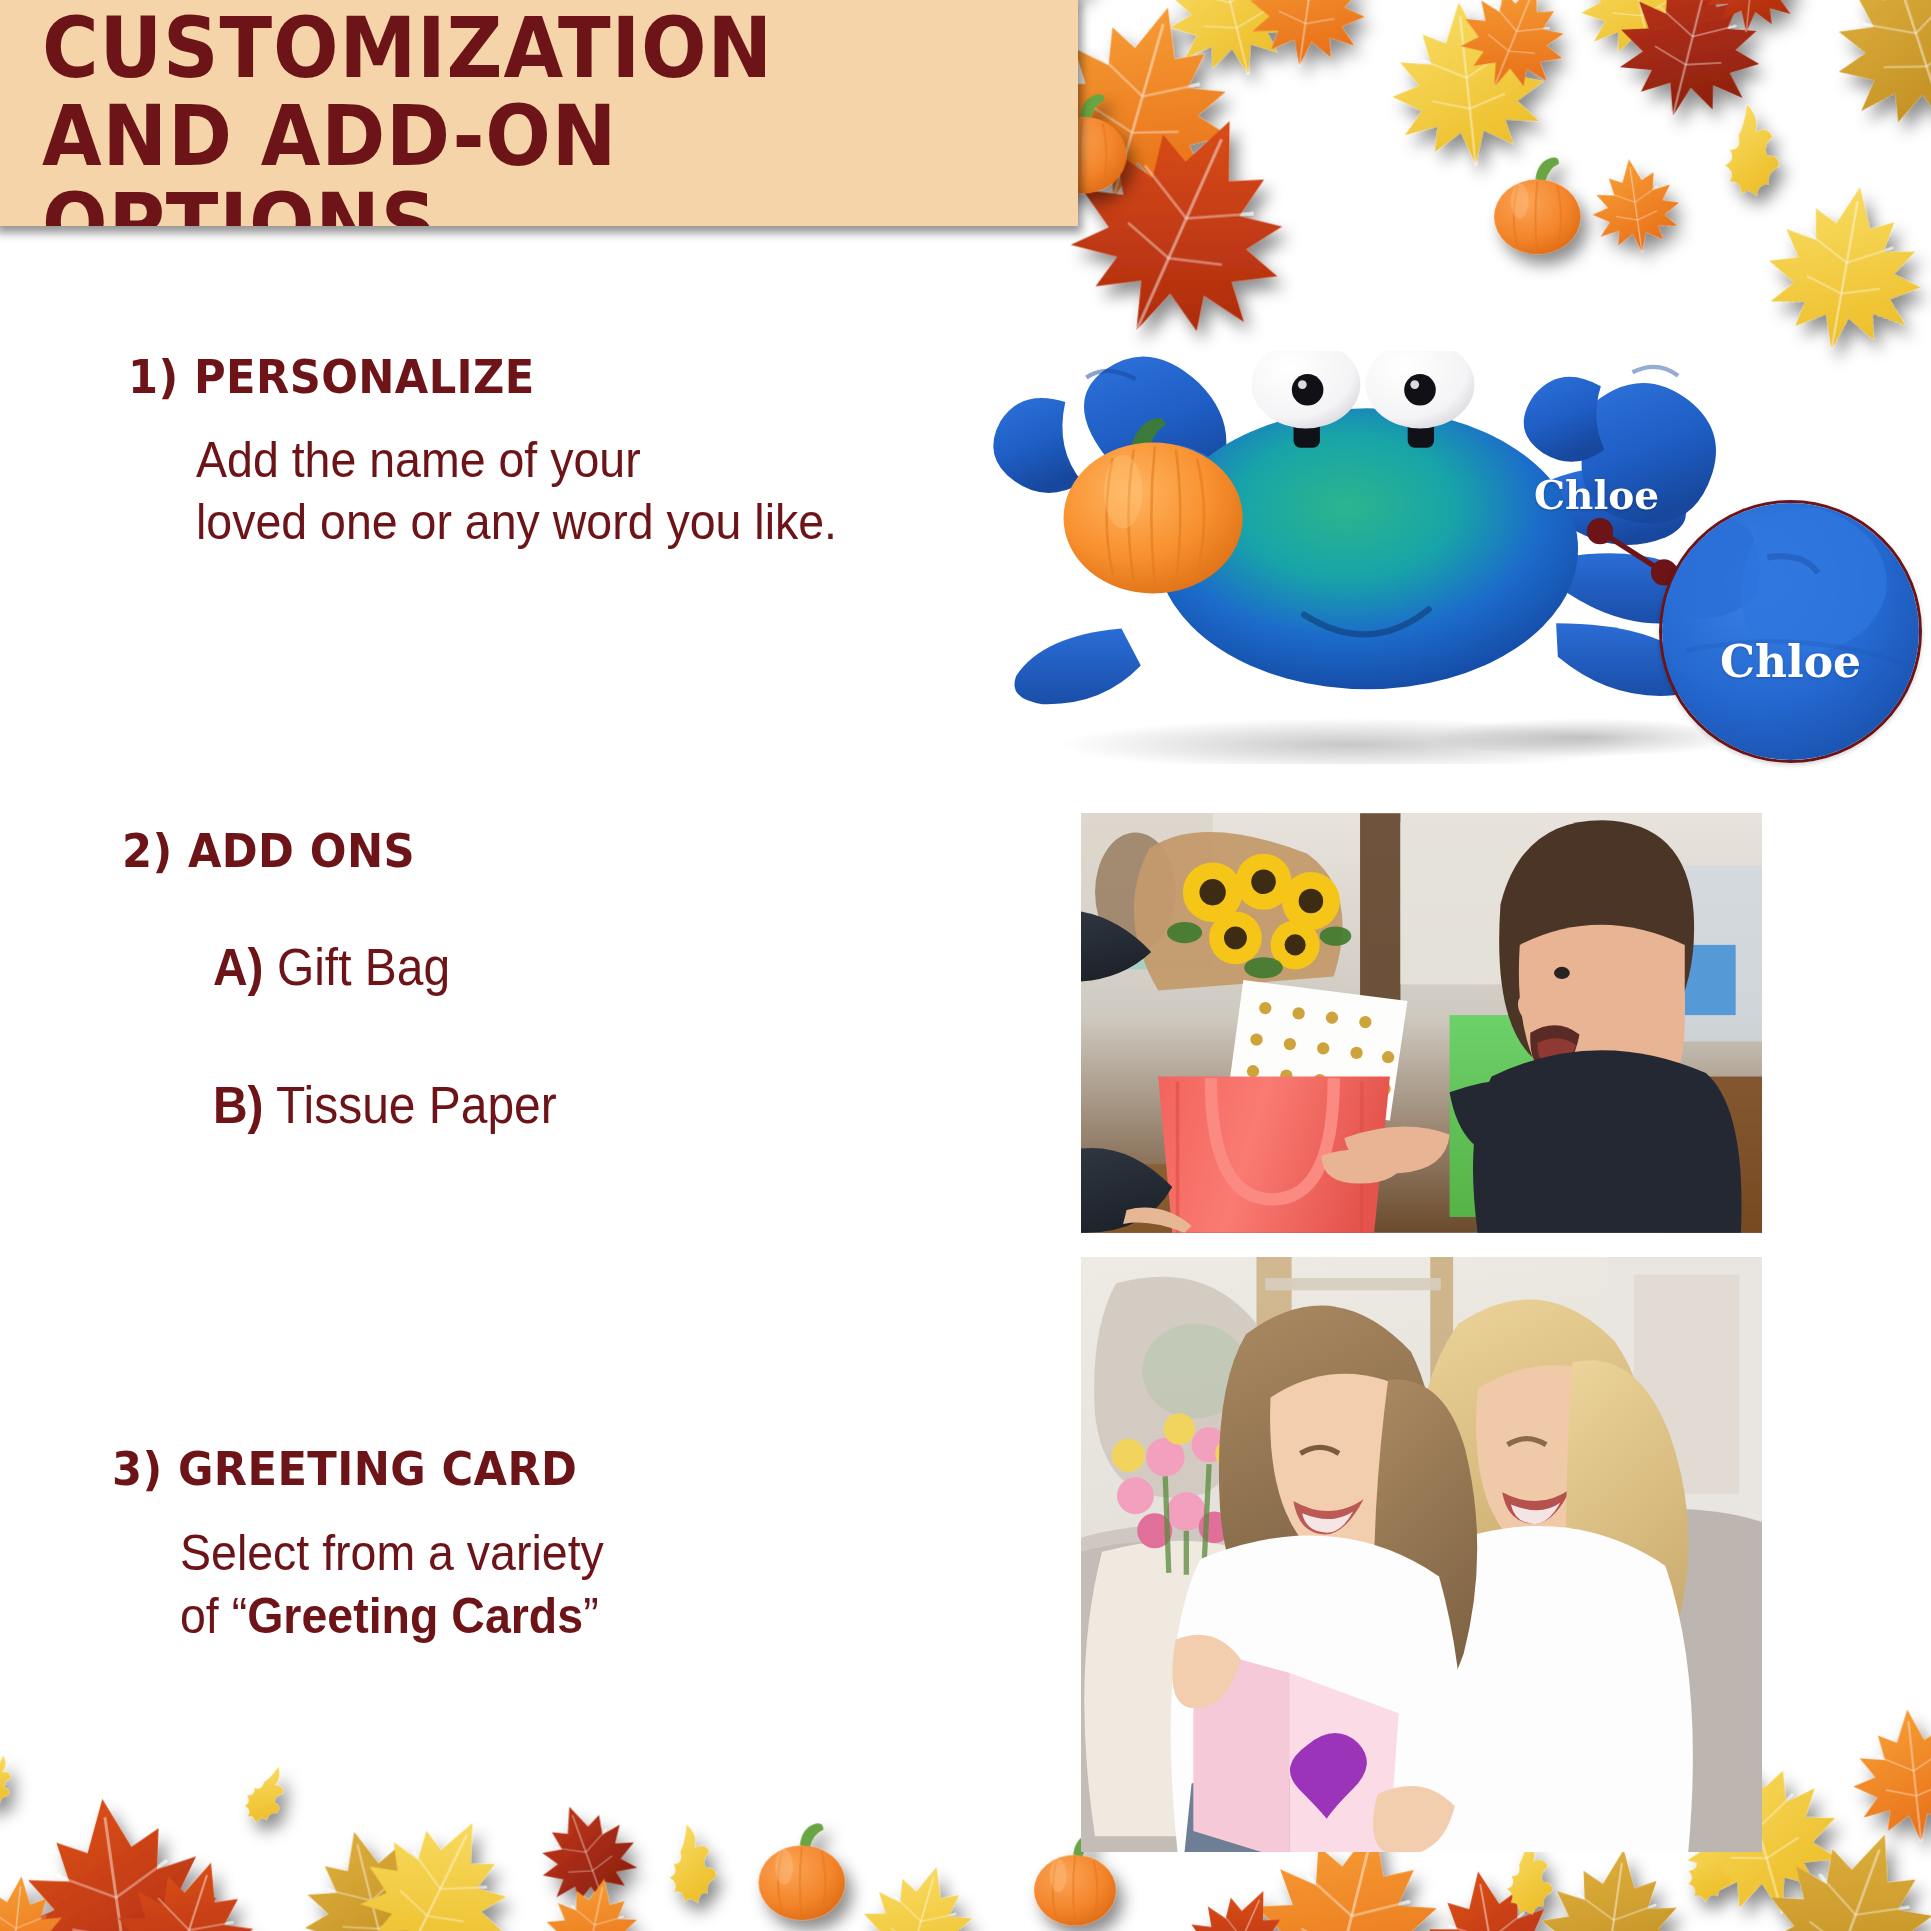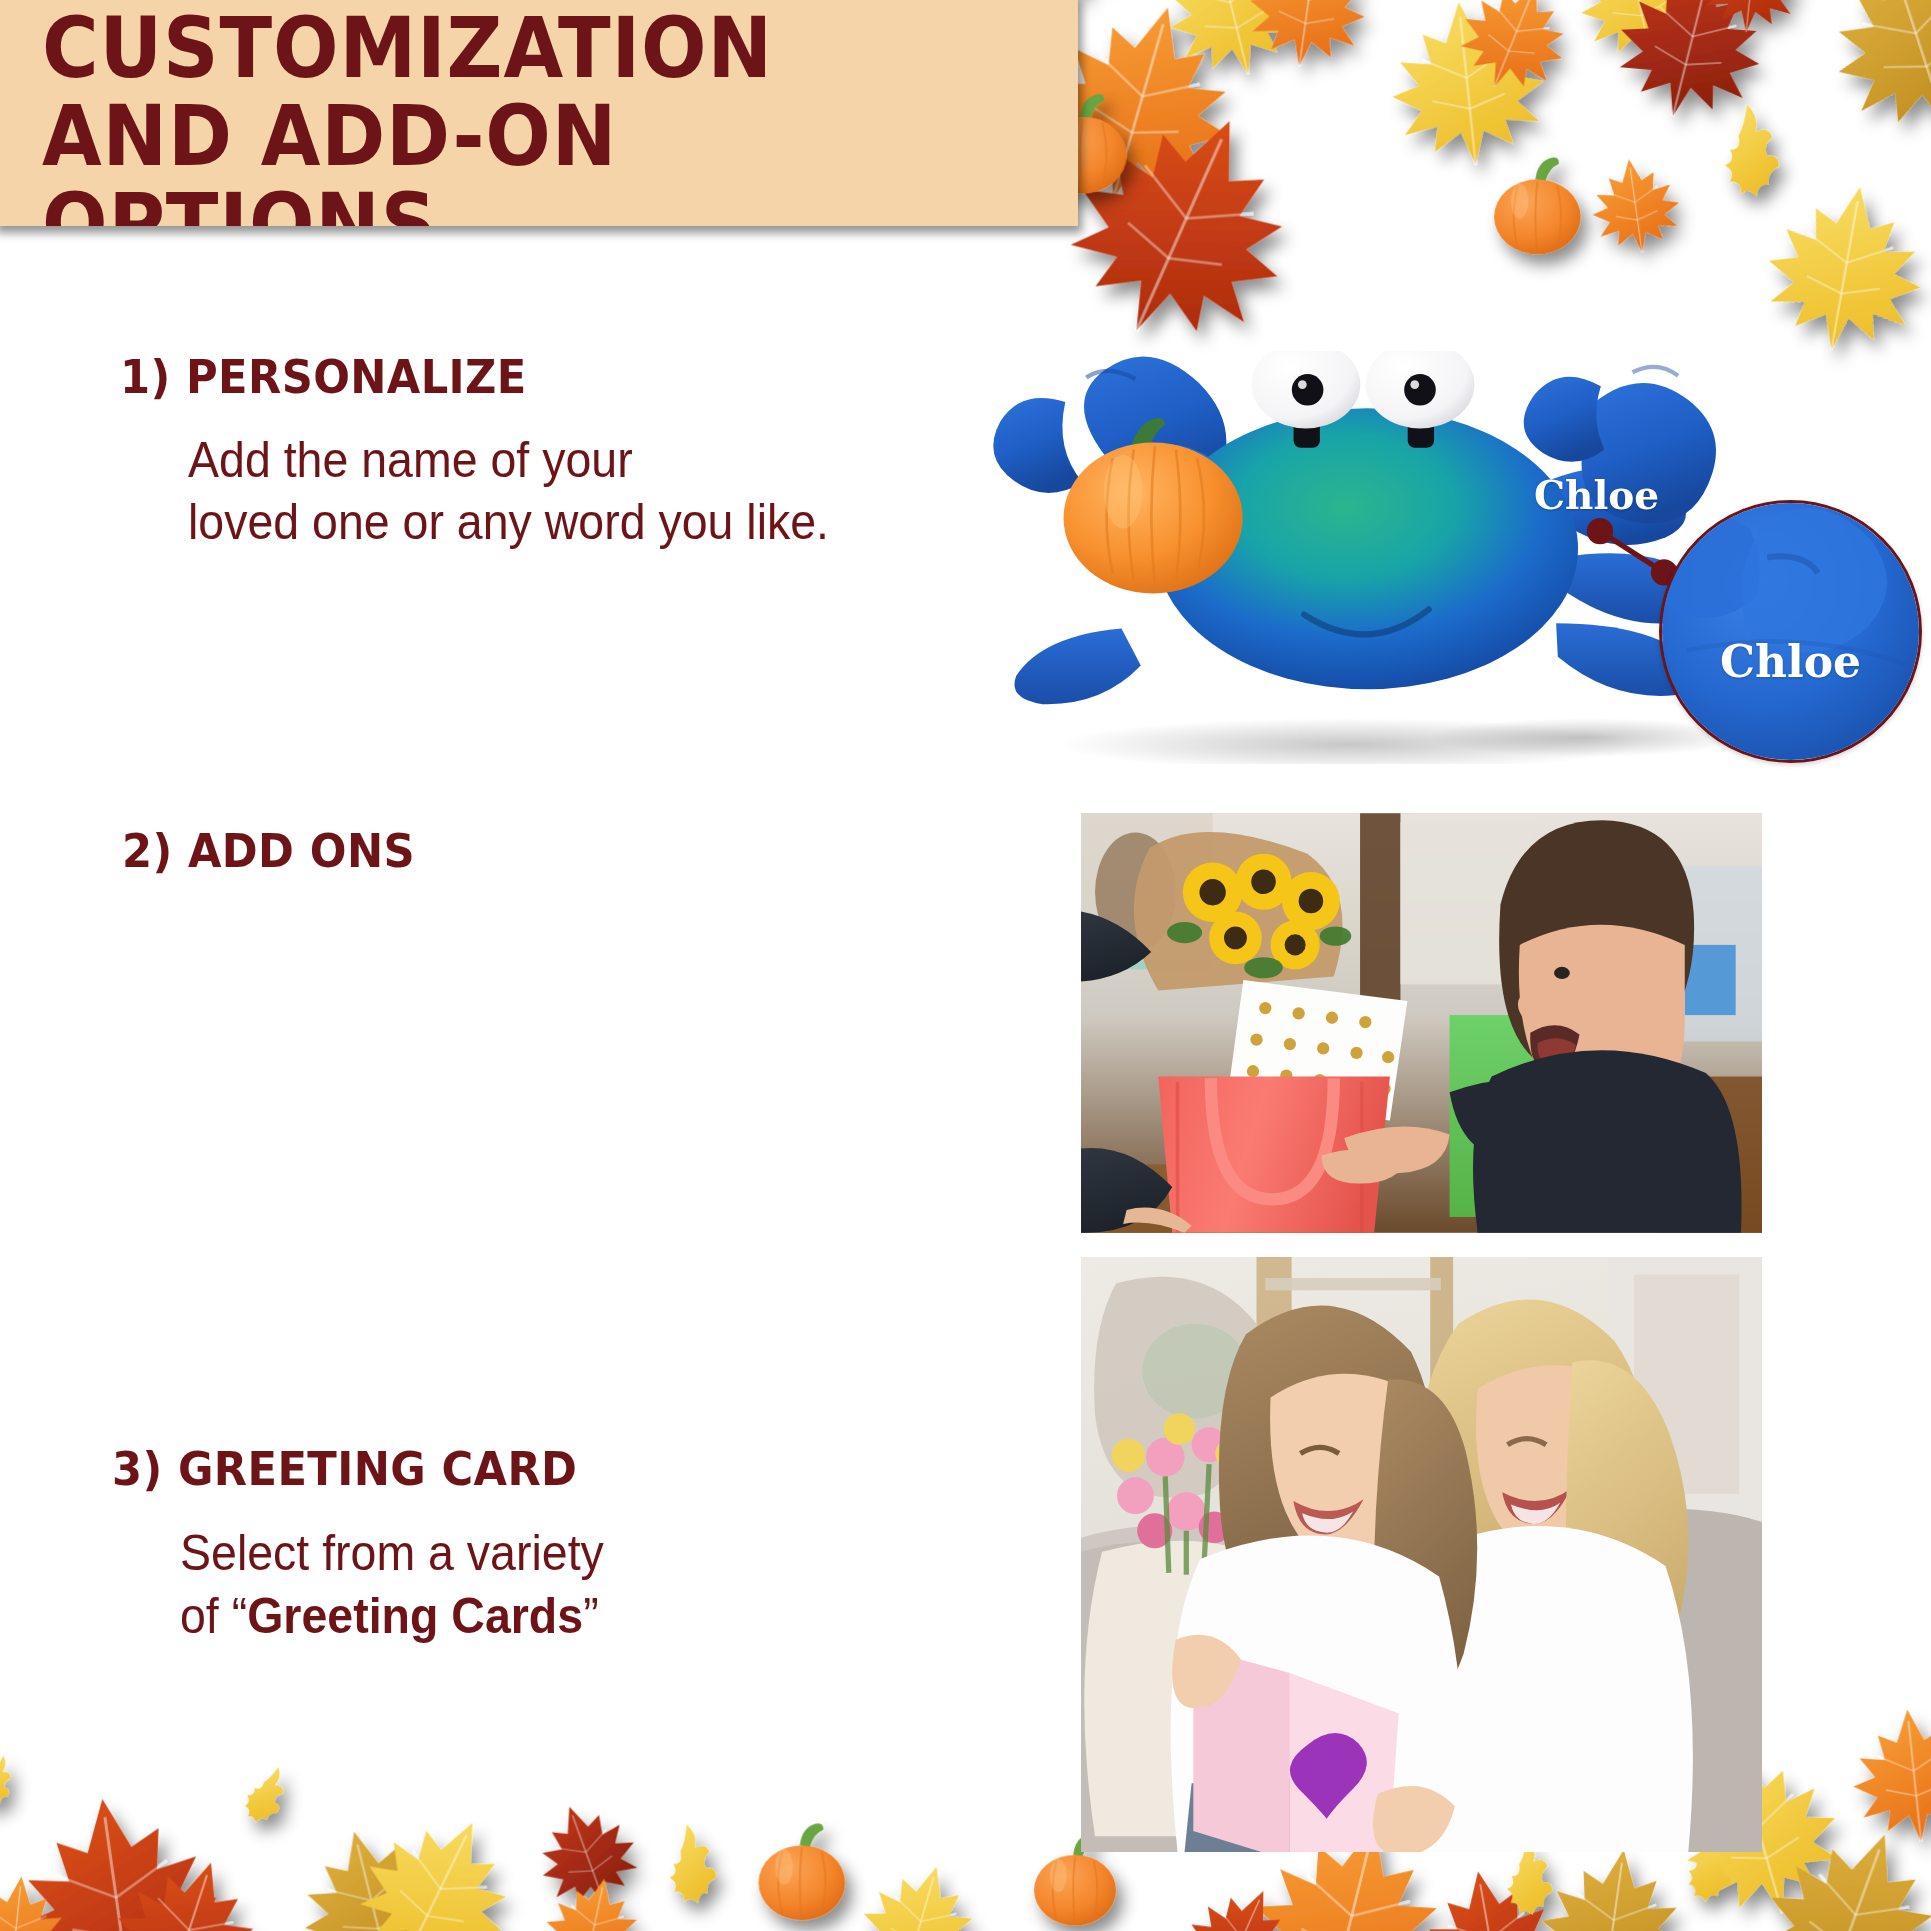--- a/index.html
+++ b/index.html
@@ -53,21 +53,21 @@
     color: #6d1418;
     font-family: "Liberation Sans", sans-serif;
     font-size: 50px;
     line-height: 1.25;
     transform: scaleX(0.93);
     transform-origin: left top;
     white-space: pre-line;
   }
   .step-body b { font-weight: bold; }
 
-  .step1 { left: 120px; top: 349px; }
+  .step1 { left: 128px; top: 349px; }
   .step1 .step-body { margin-left: 68px; margin-top: 24.6px; }
 
   .step2 { left: 122px; top: 823px; }
   .sub-list { margin-top: 60px; margin-left: 91px; }
   .sub-item {
     color: #6d1418;
     font-size: 51px;
     font-family: "Liberation Sans", sans-serif;
     transform: scaleX(0.94);
     transform-origin: left top;
@@ -142,20 +142,30 @@
 </div>
 
 <div class="step step1">
   <div class="step-heading">1) PERSONALIZE</div>
   <div class="step-body">Add the name of your
 loved one or any word you like.</div>
 </div>
 
 <div class="step step2">
   <div class="step-heading">2) ADD ONS</div>
+  <div class="sub-list">
+    <div class="sub-item">
+      <span class="marker">A)</span>
+      <span>Gift Bag</span>
+    </div>
+    <div class="sub-item">
+      <span class="marker">B)</span>
+      <span>Tissue Paper</span>
+    </div>
+  </div>
 </div>
 
 <div class="step step3">
   <div class="step-heading">3) GREETING CARD</div>
   <div class="step-body"><span>Select from a variety
 of “</span><b>Greeting Cards</b><span>”</span></div>
 </div>
 
 <div class="crab-figure">
   <svg class="crab-svg" width="950" height="413" viewBox="0 0 1082 470">

